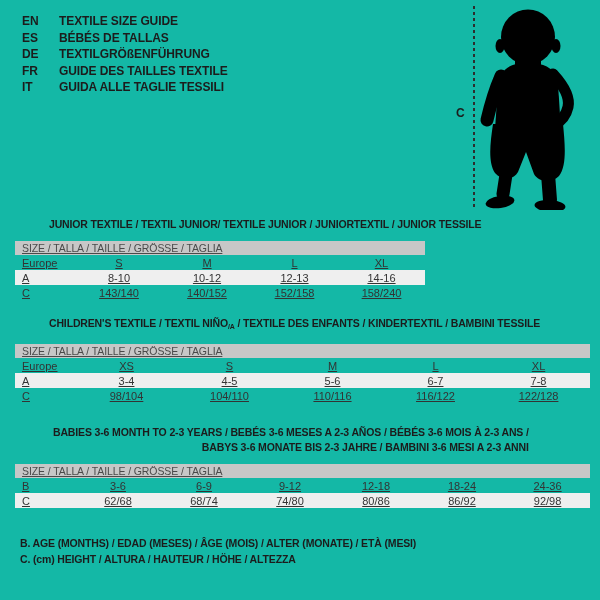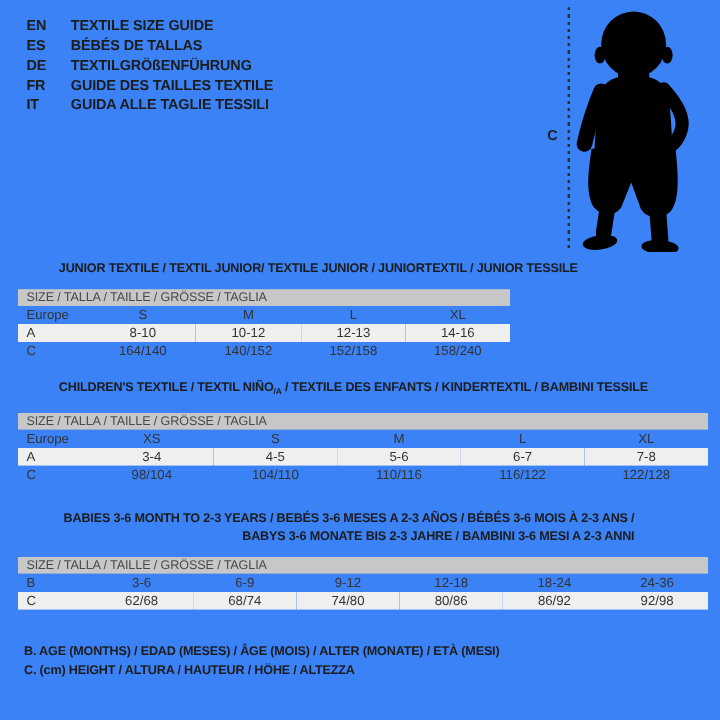--- a/index.html
+++ b/index.html
@@ -1,37 +1,37 @@
 <!DOCTYPE html>
 <html><head>
 <meta charset="utf-8">
 <style>
   html,body{margin:0;padding:0;background:#fff;}
   #page{
-    position:relative;width:600px;height:600px;background:#3b82f6;overflow:hidden;
+    position:relative;width:600px;height:600px;background:#14b8a6;overflow:hidden;
     font-family:"Liberation Sans",sans-serif;color:#1c1c1c;
   }
   .abs{position:absolute;}
 
   
   .lang-list{left:22px;top:13px;}
   .lang-row{display:flex;font-weight:700;font-size:12px;line-height:16.6px;letter-spacing:-0.1px;white-space:nowrap;}
   .lang-code{width:37px;flex:0 0 37px;}
 
   
   .dotline{width:2px;background:repeating-linear-gradient(to bottom,#2d2d2d 0 2.6px,transparent 2.6px 6px);}
   .c-label{font-weight:700;font-size:12px;}
 
   
   .sec-title{font-weight:700;font-size:10.5px;letter-spacing:-0.15px;white-space:nowrap;line-height:15px;margin-left:29px;}
   .tsub{font-size:7px;position:relative;top:2px;}
 
   
   table.size-table{border-collapse:collapse;table-layout:fixed;font-size:11px;color:#333;}
-  .size-table td{height:15px;padding:0;text-align:center;vertical-align:middle;overflow:hidden;white-space:nowrap;}
+  .size-table td{height:15px;padding:0;text-align:center;vertical-align:middle;overflow:hidden;white-space:nowrap;text-decoration:underline;}
   .size-table td.bar{background:#c7c7c7;color:#4a4a4a;text-align:left;padding-left:7px;font-size:10.5px;height:14px;letter-spacing:-0.1px;}
   .size-table td.rowlabel{text-align:left;padding-left:7px;}
   .size-table tr.alt td{background:#efefef;}
 
   
   .footnote{font-weight:700;font-size:10.5px;line-height:16.4px;letter-spacing:-0.15px;white-space:nowrap;}
 </style>
 </head>
 <body>
 
@@ -104,21 +104,21 @@
     </tr>
     <tr class="alt">
       <td class="rowlabel">A</td>
       <td>8-10</td>
       <td>10-12</td>
       <td>12-13</td>
       <td>14-16</td>
     </tr>
     <tr>
       <td class="rowlabel">C</td>
-      <td>164/140</td>
+      <td>143/140</td>
       <td>140/152</td>
       <td>152/158</td>
       <td>158/240</td>
     </tr>
   </tbody>
     </table>
 
   <div class="abs sec-title" style="left:20px;top:316px;"><span>CHILDREN'S TEXTILE / TEXTIL NIÑO</span><span class="tsub">/A</span><span> / TEXTILE DES ENFANTS / KINDERTEXTIL / BAMBINI TESSILE</span></div>
   <table class="abs size-table" style="left:15px;top:344px;width:575px;">
     <colgroup>

